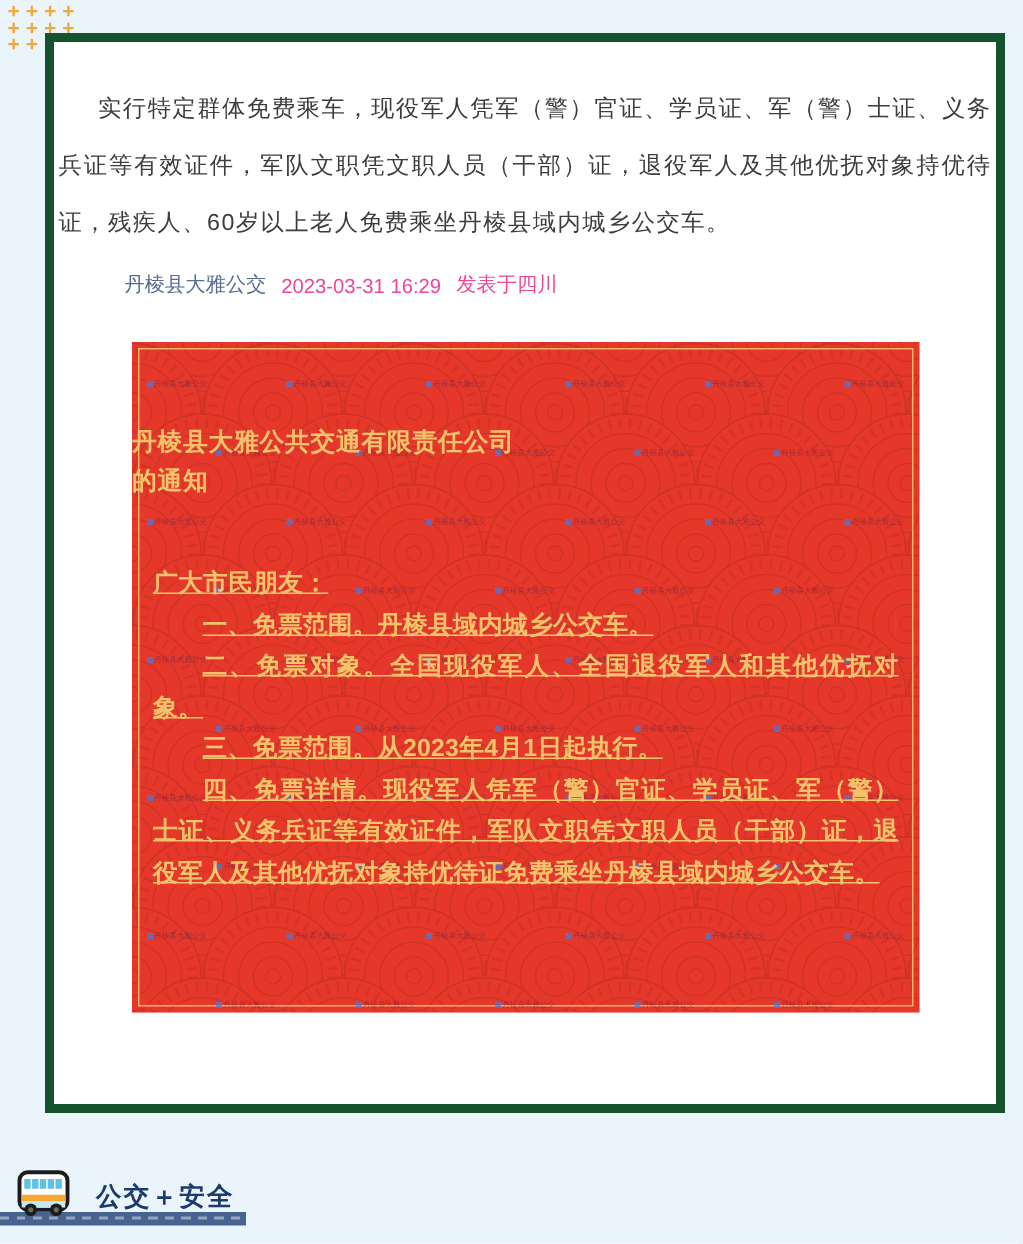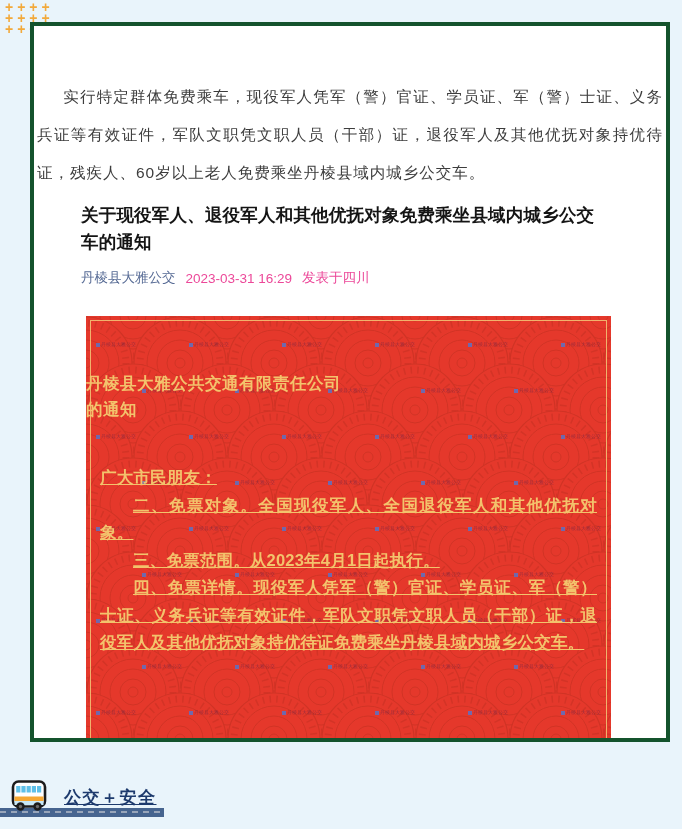--- a/index.html
+++ b/index.html
@@ -6,21 +6,21 @@
   html,body { width:682px; height:829px; }
   body { font-family:"Liberation Sans", sans-serif; }
   .page { position:relative; width:682px; height:829px; background:#e9f4fb; overflow:hidden; }
 
   
   .plus-cluster { position:absolute; left:5px; top:2px; z-index:1; color:#f2a93b; font-weight:bold;
     font-size:14px; line-height:11px; letter-spacing:4px; }
 
   
   .content-box { position:absolute; left:30px; top:22px; width:640px; height:720px; z-index:2;
-    background:#ffffff; border:4px solid #14532d; padding:52px 3px 0 3px; overflow:hidden; }
+    background:#ffffff; border:6px solid #14532d; padding:26px 3px 0 3px; overflow:hidden; }
 
   .intro { font-size:15.5px; line-height:38px; color:#3d3d3d; letter-spacing:1px;
     text-indent:1.7em; text-align:justify; }
 
   .title { margin:10px 58px 0 44px; font-size:17.5px; font-weight:bold; line-height:27px;
     color:#141414; letter-spacing:0.2px; }
 
   .byline { margin:13px 0 0 44px; font-size:13.5px; display:flex; align-items:center; }
   .byline .account { color:#576b95; cursor:pointer; }
   .byline .meta { color:#ec4899; margin-left:10px; }
@@ -39,42 +39,41 @@
 
   .notice-content { position:relative; z-index:3; color:#f3c36c; font-weight:bold; }
   .n-heading { margin-top:54px; font-size:16.5px; line-height:26px;
     letter-spacing:0.5px; }
   .n-body { margin:42px 14px 0 14px; font-size:16.5px; line-height:27.5px; text-align:justify;
     letter-spacing:0.2px;text-decoration:underline; }
   .n-body p.indent { text-indent:2em; }
 
   
   .footer-label { position:absolute; left:64px; top:786px; z-index:1; font-size:17px;
-    font-weight:bold; color:#1d3a6d; letter-spacing:1.5px;text-decoration:underline; }
+    font-weight:bold; color:#1d3a6d; letter-spacing:1.5px; }
   .bus { position:absolute; left:11px; top:780px; z-index:3; }
   .road { position:absolute; left:0; top:808px; width:164px; height:9px; background:#46648f; z-index:2; }
   .road .dash { height:2px; margin-top:3px;
     background:repeating-linear-gradient(90deg,#98a5ba 0 6px, rgba(0,0,0,0) 6px 11px); }
 </style>
 </head>
 <body>
 
 <div class="page">
 
   <div class="plus-cluster">
     <div>++++</div>
     <div>++++</div>
     <div>++++</div>
   </div>
 
   <div class="content-box">
 
     <p class="intro">实行特定群体免费乘车，现役军人凭军（警）官证、学员证、军（警）士证、义务兵证等有效证件，军队文职凭文职人员（干部）证，退役军人及其他优抚对象持优待证，残疾人、60岁以上老人免费乘坐丹棱县域内城乡公交车。</p>
 
-    <h1 class="title">关于现役军人、退役军人和其他优抚对象免费乘坐县域内城乡公交车的通知</h1>
 
     <div class="byline">
       <span class="account">丹棱县大雅公交</span>
       <span class="meta">2023-03-31 16:29</span>
       <span class="meta">发表于四川</span>
     </div>
 
     <div class="notice">
       <svg class="pattern" width="525" height="447" xmlns="http://www.w3.org/2000/svg">
         <defs>
@@ -178,20 +177,21 @@
           <span class="wm" style="left: 428px; top: 440px;">丹棱县大雅公交</span>
         </div>
 
       <div class="notice-content">
         <div class="n-heading">
           <div>丹棱县大雅公共交通有限责任公司</div>
           <div>的通知</div>
         </div>
         <div class="n-body">
           <p>广大市民朋友：</p>
+          <p class="indent">一、免票范围。丹棱县域内城乡公交车。</p>
           <p class="indent">二、免票对象。全国现役军人、全国退役军人和其他优抚对象。</p>
           <p class="indent">三、免票范围。从2023年4月1日起执行。</p>
           <p class="indent">四、免票详情。现役军人凭军（警）官证、学员证、军（警）士证、义务兵证等有效证件，军队文职凭文职人员（干部）证，退役军人及其他优抚对象持优待证免费乘坐丹棱县域内城乡公交车。</p>
         </div>
       </div>
     </div>
 
   </div>
 
   <span class="bus">

